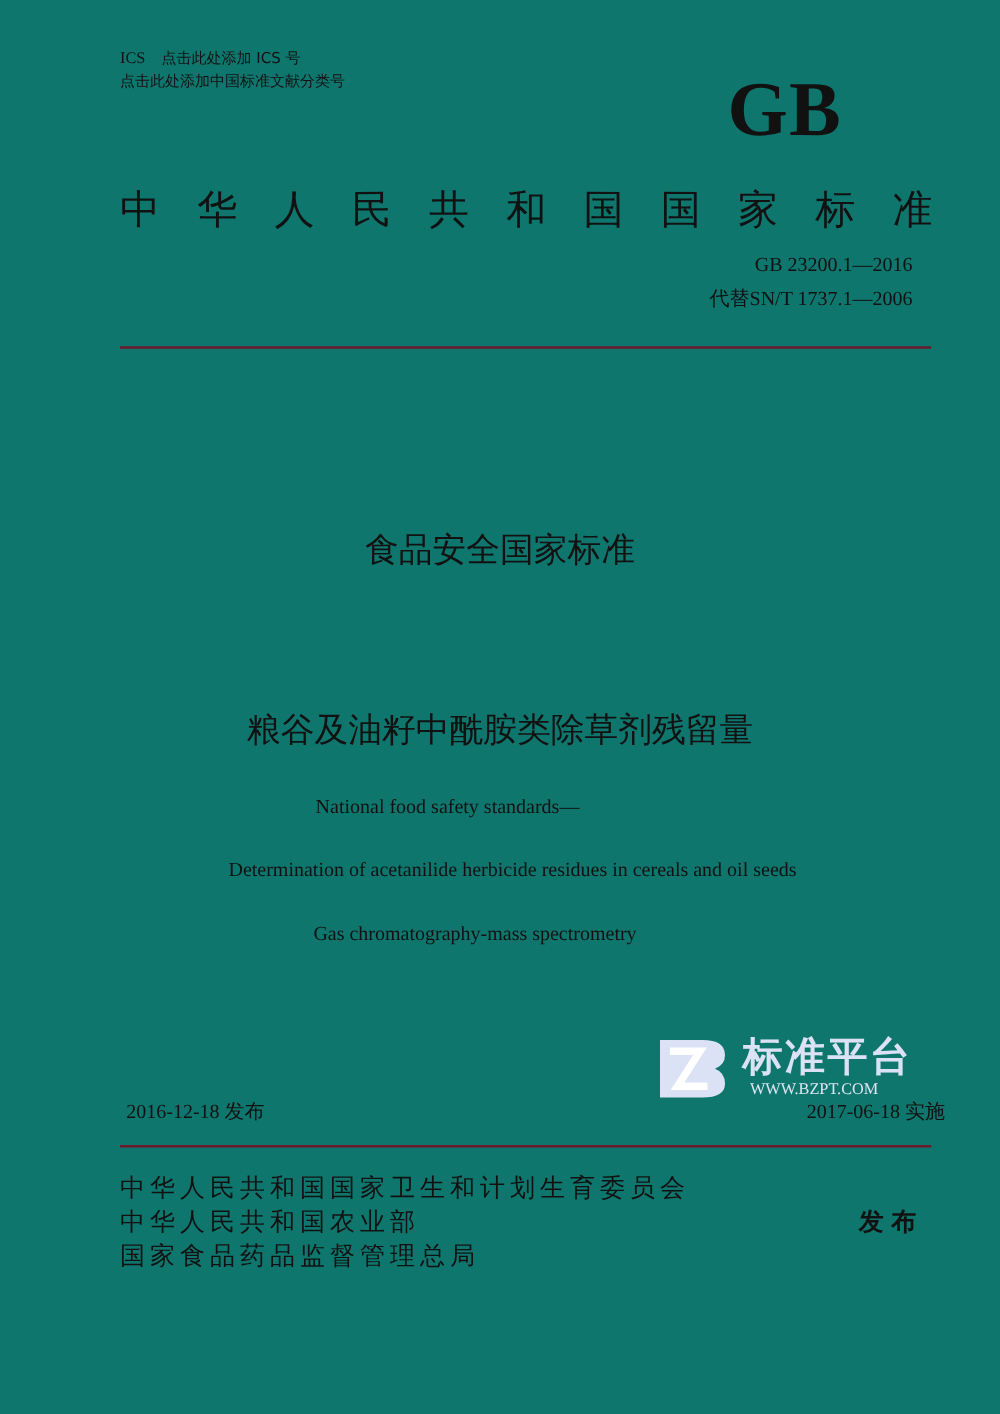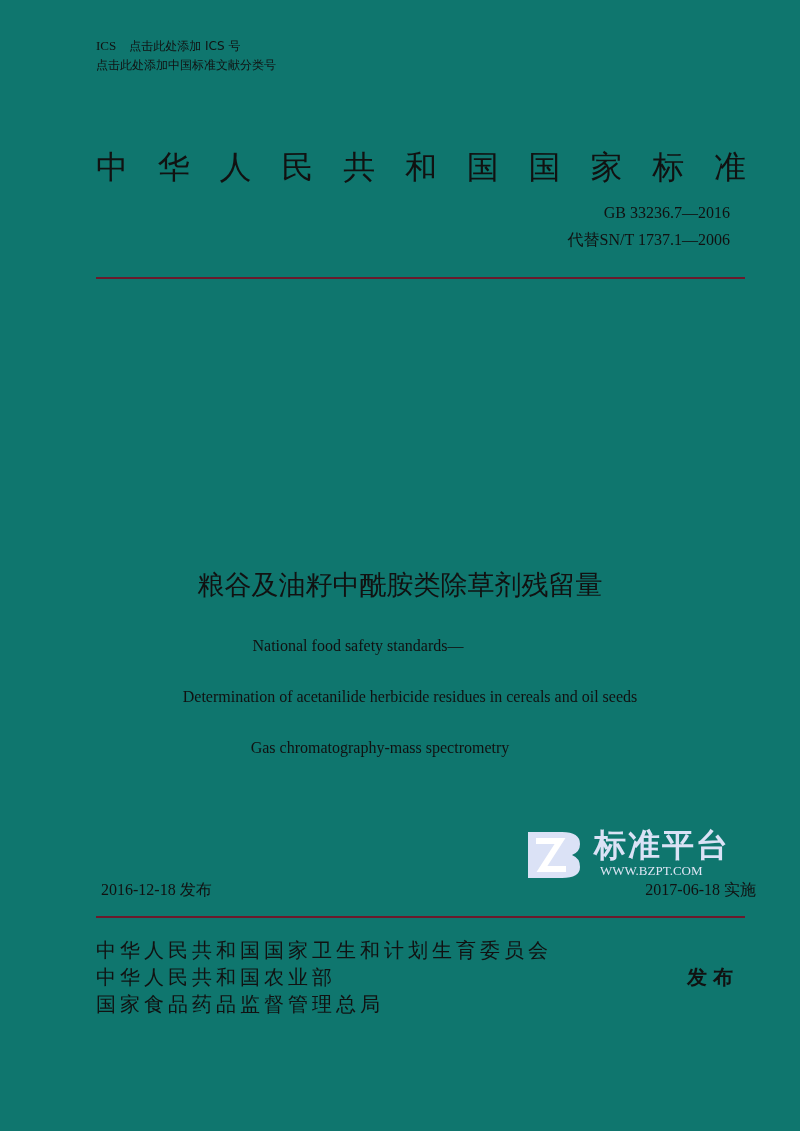--- a/index.html
+++ b/index.html
@@ -49,40 +49,42 @@
     .issue-label { left: 687px; top: 964px; font-size: 20px; line-height: 26px; letter-spacing: 6px; font-weight: bold; }
   </style>
 </head>
 <body>
 
 <div class="page">
 
   <div class="abs ics-line serif"><span>ICS</span>    <span class="sans" style="font-size:12px">点击此处添加 ICS 号</span></div>
   <div class="abs cls-line sans" style="font-size:12px">点击此处添加中国标准文献分类号</div>
 
+  <div class="abs gb-logo serif">GB</div>
 
   <div class="abs nat-title sans">
     <span>中</span>
     <span>华</span>
     <span>人</span>
     <span>民</span>
     <span>共</span>
     <span>和</span>
     <span>国</span>
     <span>国</span>
     <span>家</span>
     <span>标</span>
     <span>准</span>
   </div>
 
-  <div class="abs std-no serif">GB 33236.7—2016</div>
+  <div class="abs std-no serif">GB 23200.1—2016</div>
   <div class="abs replace-no serif">代替SN/T 1737.1—2006</div>
 
   <div class="abs rule rule-top"></div>
 
+  <div class="abs zh-title zh-t1 sans">食品安全国家标准</div>
   <div class="abs zh-title zh-t4 sans">粮谷及油籽中酰胺类除草剂残留量</div>
 
   <div class="abs en-title en-t1 serif">National food safety standards—</div>
   <div class="abs en-title en-t2 serif">Determination of acetanilide herbicide residues in cereals and oil seeds</div>
   <div class="abs en-title en-t3 serif">Gas chromatography-mass spectrometry</div>
 
   <div class="abs watermark">
     <svg class="wm-logo" viewBox="0 0 56 50">
       <path d="M2 2 H36 Q54 2 54 14 Q54 22 46 25 Q54 28 54 37 Q54 48 36 48 H2 Z" fill="#dbe2f6"></path>
       <path d="M10 11 H34 L16 39 H40" stroke="#ffffff" stroke-width="6" fill="none" stroke-linejoin="miter"></path>

